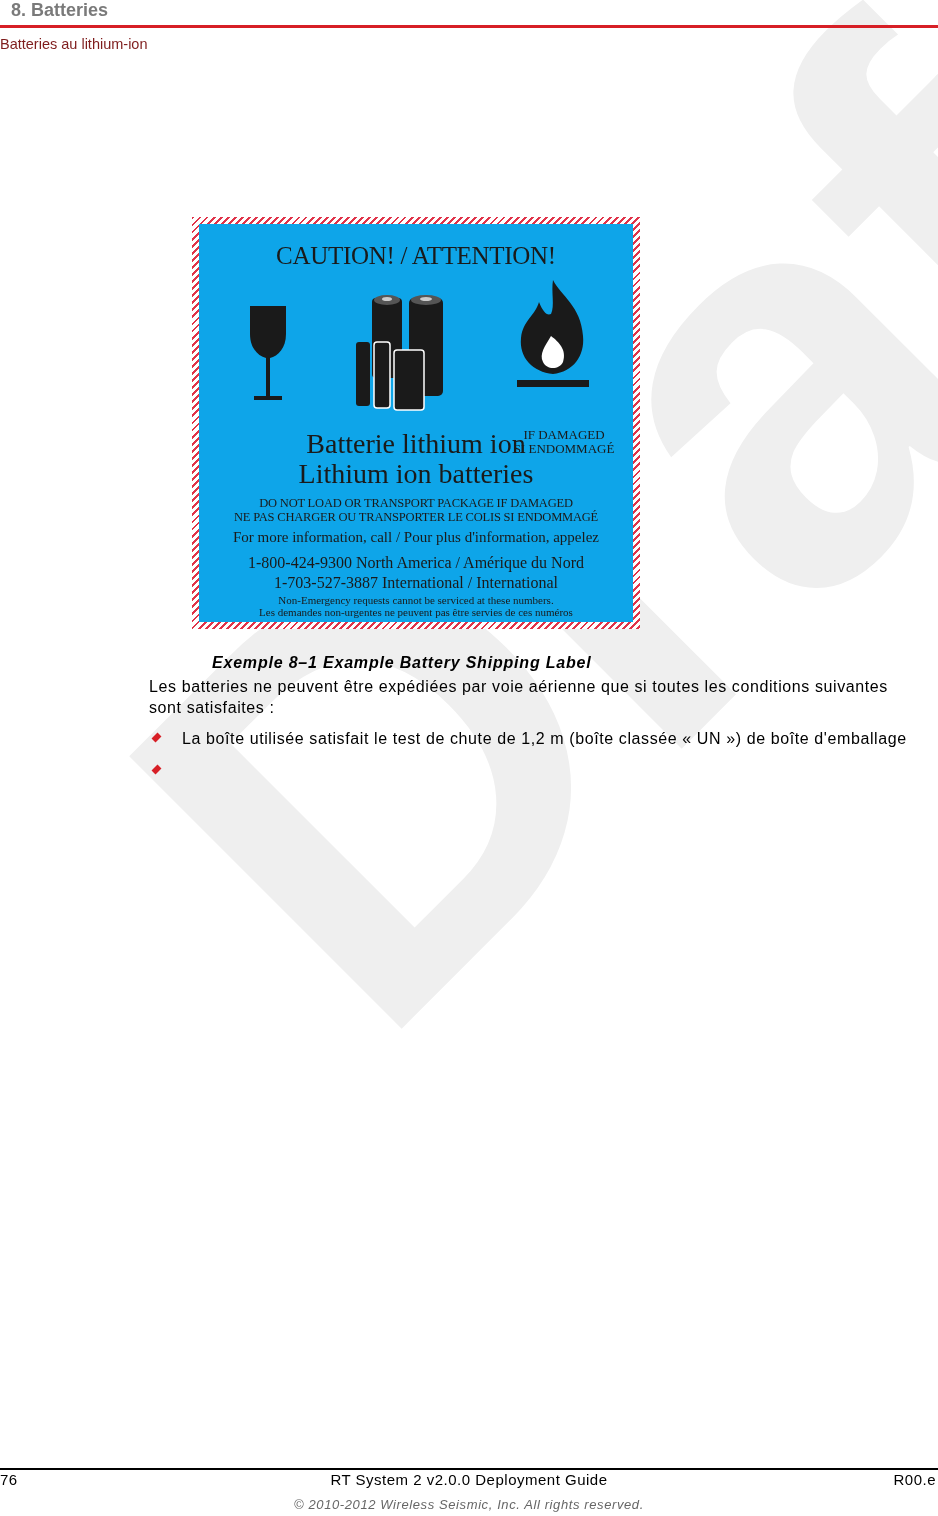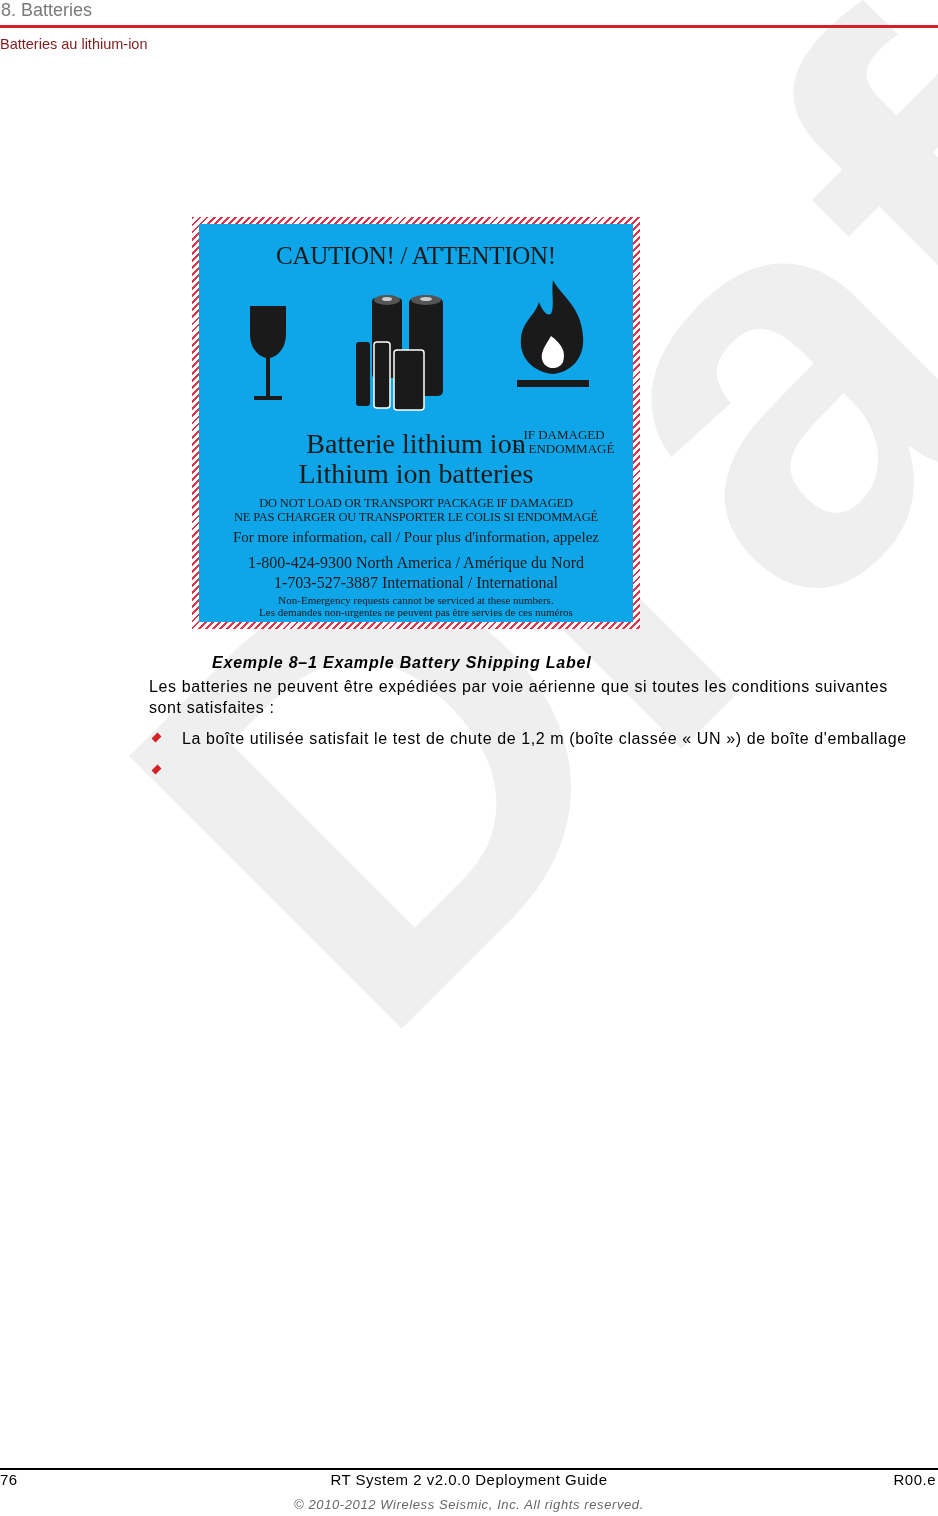--- a/index.html
+++ b/index.html
@@ -9,21 +9,21 @@
   
   .watermark {
     position: absolute; left: 40px; top: 720px;
     font-family: "Liberation Sans", sans-serif; font-weight: bold;
     font-size: 560px; color: #efefef; letter-spacing: -10px;
     transform: rotate(-45deg); transform-origin: left top;
     white-space: nowrap; z-index: 0; line-height: 1;
   }
 
   .header { position: absolute; left: 0; top: 0; width: 938px; z-index: 2; }
-  .chapter-title { font-size: 18px; font-weight: normal; color: #7a7a7a; padding-left: 1px; line-height: 20px; }
+  .chapter-title { font-size: 18px; font-weight: bold; color: #7a7a7a; padding-left: 11px; line-height: 20px; }
   .header-rule { position: absolute; left: 0; top: 25px; width: 938px; height: 3px; background: #d71f26; }
   .section-title { position: absolute; left: 0; top: 36px; font-size: 14.5px; color: #7f1d1d; white-space: nowrap; }
 
   
   .label {
     position: absolute; left: 192px; top: 217px; width: 448px; height: 412px;
     z-index: 2; background: #0ea5e9;
     border: 7px solid transparent;
     border-image: repeating-linear-gradient(135deg, #e0344a 0 2px, #ffffff 2px 5px) 7;
     font-family: "Liberation Serif", serif; color: #1a1a1a; text-align: center;

